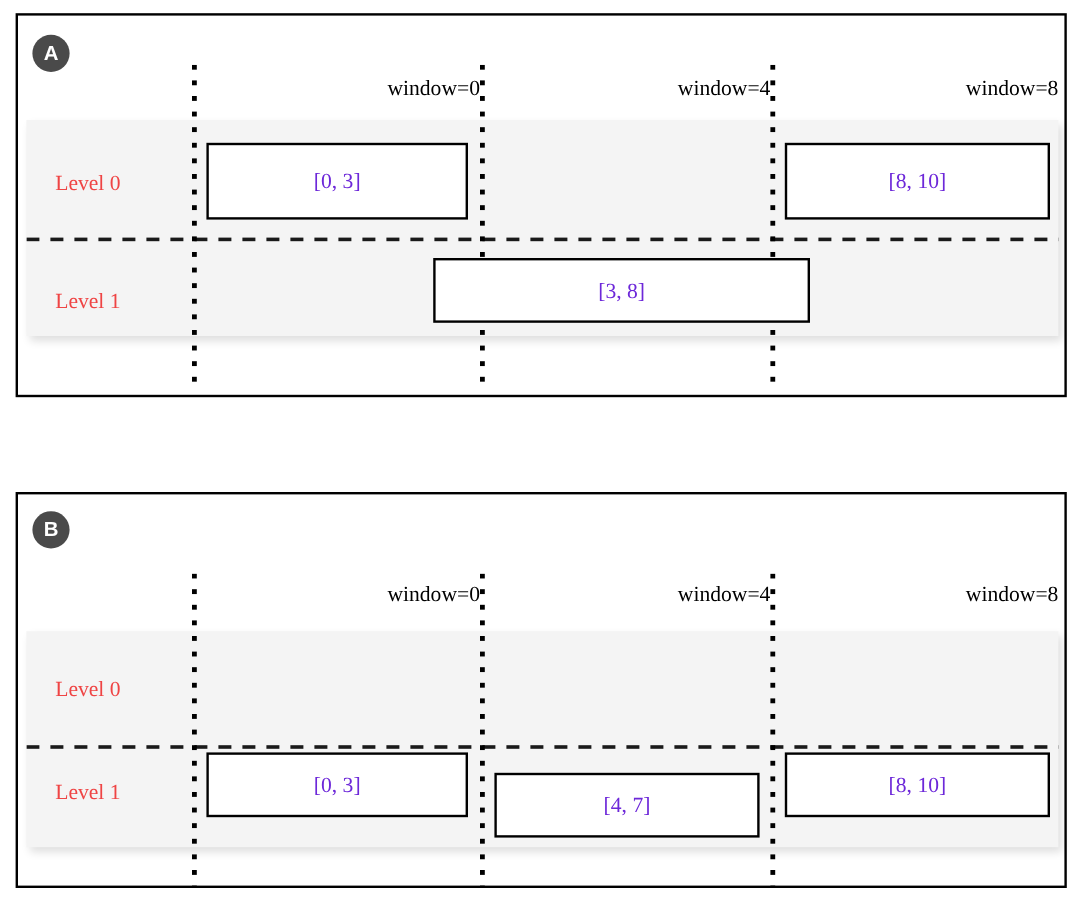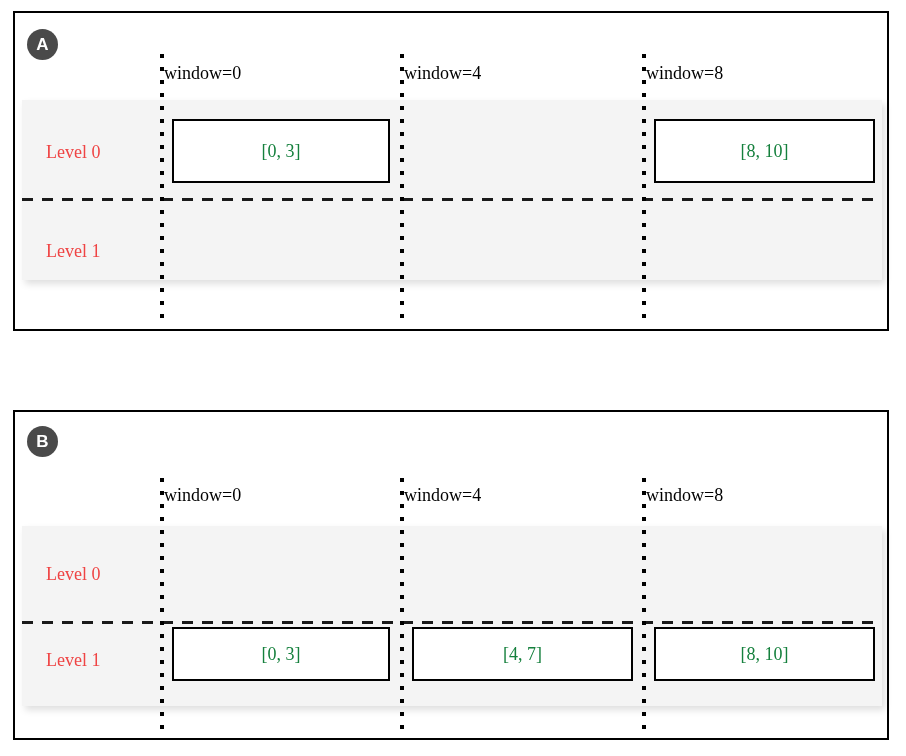--- a/index.html
+++ b/index.html
@@ -59,21 +59,21 @@
     position: absolute;
     font-size: 18px;
     color: #ef4444;
     white-space: nowrap;
   }
 
   
   .col-header {
     position: absolute;
     font-size: 18px;
-    text-align: left;
+    text-align: right;
     white-space: nowrap;
   }
 
   
   .vsep {
     position: absolute;
     width: 4px;
     background-image: linear-gradient(to bottom, #000000 0px, #000000 4px, rgba(255,255,255,0) 4px, rgba(255,255,255,0) 13px);
     background-size: 4px 13px;
     background-repeat: repeat-y;
@@ -91,21 +91,21 @@
   
   .interval-box {
     position: absolute;
     background: #ffffff;
     border: 2.5px solid #000000;
     box-sizing: border-box;
     display: flex;
     align-items: center;
     justify-content: center;
     font-size: 18px;
-    color: #15803d;
+    color: #6d28d9;
   }
 
   
   #transition { position: absolute; left: 0; top: 338px; width: 906px; height: 68px; }
   #arrow-shape {
     position: absolute;
     left: 430px;
     top: 345px;
     width: 44px;
     height: 54px;
@@ -135,20 +135,21 @@
 
   <div class="col-header" style="left:149px; top:50px; width:236px;">window=0</div>
   <div class="col-header" style="left:389px; top:50px; width:238px;">window=4</div>
   <div class="col-header" style="left:631px; top:50px; width:236px;">window=8</div>
 
   <div class="row-label" style="left:31px; top:129px;">Level 0</div>
   <div class="row-label" style="left:31px; top:228px;">Level 1</div>
 
   <div class="interval-box" style="left:157px; top:106px; width:218px; height:64px;">[0, 3]</div>
   <div class="interval-box" style="left:639px; top:106px; width:221px; height:64px;">[8, 10]</div>
+  <div class="interval-box" style="left:346px; top:202px; width:314px; height:54px;">[3, 8]</div>
 </div>
 
 <div id="transition">
   <svg id="arrow-shape" viewBox="0 0 44 54">
     <polygon points="13,0 31,0 31,30 43,30 22,53 1,30 13,30" fill="#a6a6a6"></polygon>
   </svg>
   <div id="transition-caption">Strict window compaction, window = 4</div>
 </div>
 
 <div class="panel" id="panel-b">
@@ -164,15 +165,15 @@
   <div class="badge" id="badge-b" style="left:12px; top:14px;">B</div>
 
   <div class="col-header" style="left:149px; top:73px; width:236px;">window=0</div>
   <div class="col-header" style="left:389px; top:73px; width:238px;">window=4</div>
   <div class="col-header" style="left:631px; top:73px; width:236px;">window=8</div>
 
   <div class="row-label" style="left:31px; top:152px;">Level 0</div>
   <div class="row-label" style="left:31px; top:238px;">Level 1</div>
 
   <div class="interval-box" style="left:157px; top:215px; width:218px; height:54px;">[0, 3]</div>
-  <div class="interval-box" style="left:397px; top:215px; width:221px; height:54px;">[4, 7]</div>
+  <div class="interval-box" style="left:397px; top:232px; width:221px; height:54px;">[4, 7]</div>
   <div class="interval-box" style="left:639px; top:215px; width:221px; height:54px;">[8, 10]</div>
 </div>
 
 </body></html>

